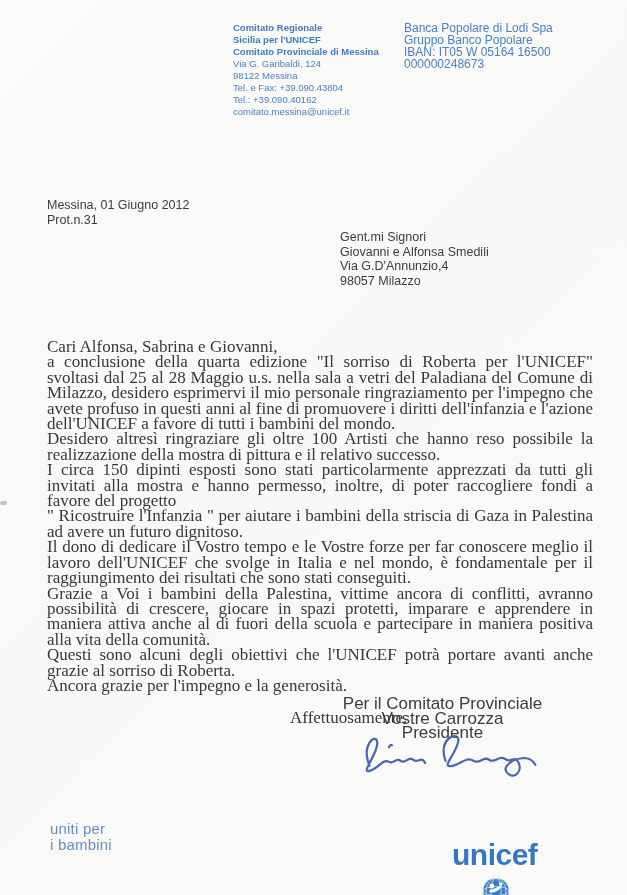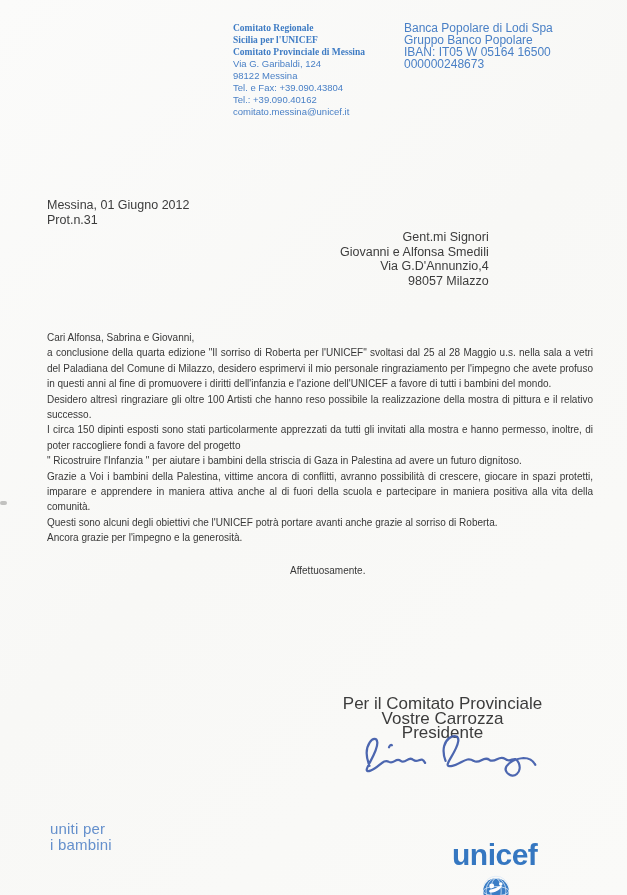--- a/index.html
+++ b/index.html
@@ -19,21 +19,21 @@
 
   
   .letterhead-org {
     position: absolute;
     left: 233px;
     top: 22px;
     font-size: 9.5px;
     line-height: 12px;
     color: #4a80c6;
   }
-  .letterhead-org .bold { font-weight: bold; color: #3f7cc4; font-family: Liberation Serif, serif; }
+  .letterhead-org .bold { font-weight: bold; color: #3f7cc4; }
   .letterhead-bank {
     position: absolute;
     left: 404px;
     top: 22px;
     font-size: 12px;
     line-height: 12px;
     color: #4a80c6;
   }
 
   
@@ -47,32 +47,32 @@
   }
 
   
   .recipient-block {
     position: absolute;
     left: 340px;
     top: 230px;
     font-size: 12.5px;
     line-height: 14.5px;
     color: #3c3c3c;
-    text-align: right;
   }
 
   
   .body-block {
     position: absolute;
     left: 47px;
-    top: 330px;
+    top: 339px;
     width: 546px;
-    font-size: 10px;
+    font-size: 17px;
     line-height: 15.4px;
     color: #383838;
+    font-family: Liberation Serif, serif;
   }
   .body-block p {
     margin: 0;
     text-align: justify;
   }
   .closing-line {
     margin-top: 17px;
     padding-left: 243px;
   }
 
@@ -172,20 +172,21 @@
     <div>Via G.D'Annunzio,4</div>
     <div>98057 Milazzo</div>
   </div>
 
   <div class="body-block">
     <p>Cari  Alfonsa, Sabrina e Giovanni,</p>
     <p>a conclusione della quarta edizione "Il sorriso di Roberta per l'UNICEF" svoltasi  dal 25 al 28 Maggio u.s. nella sala a vetri del Paladiana del Comune di Milazzo, desidero esprimervi il mio personale ringraziamento  per l'impegno che avete  profuso in  questi anni al fine di promuovere  i  diritti  dell'infanzia   e  l'azione  dell'UNICEF  a  favore  di  tutti  i  bambini  del mondo.</p>
     <p>Desidero altresì ringraziare gli oltre 100 Artisti che hanno reso possibile la realizzazione della mostra di pittura e il relativo successo.</p>
     <p>I  circa 150 dipinti esposti  sono stati particolarmente  apprezzati da tutti gli invitati alla mostra e hanno permesso, inoltre, di poter raccogliere fondi a favore del progetto</p>
     <p>" Ricostruire l'Infanzia " per aiutare  i bambini della striscia di Gaza in Palestina ad avere un futuro dignitoso.</p>
+    <p>Il dono di dedicare il Vostro tempo e le Vostre forze per far conoscere meglio il lavoro dell'UNICEF che svolge in Italia e nel mondo, è fondamentale per il raggiungimento dei risultati che sono stati conseguiti.</p>
     <p>Grazie a Voi  i bambini della Palestina, vittime ancora di conflitti, avranno   possibilità di crescere, giocare in spazi protetti, imparare e apprendere in maniera attiva  anche al di fuori della scuola e partecipare in maniera positiva alla vita della comunità.</p>
     <p>Questi sono alcuni degli obiettivi che l'UNICEF potrà portare avanti anche grazie al sorriso di Roberta.</p>
     <p>Ancora grazie per l'impegno e la generosità.</p>
     <div class="closing-line">Affettuosamente.</div>
   </div>
 
   <div class="sig-block">
     <div>Per il Comitato Provinciale</div>
     <div>Vostre Carrozza</div>
     <div>Presidente</div>

